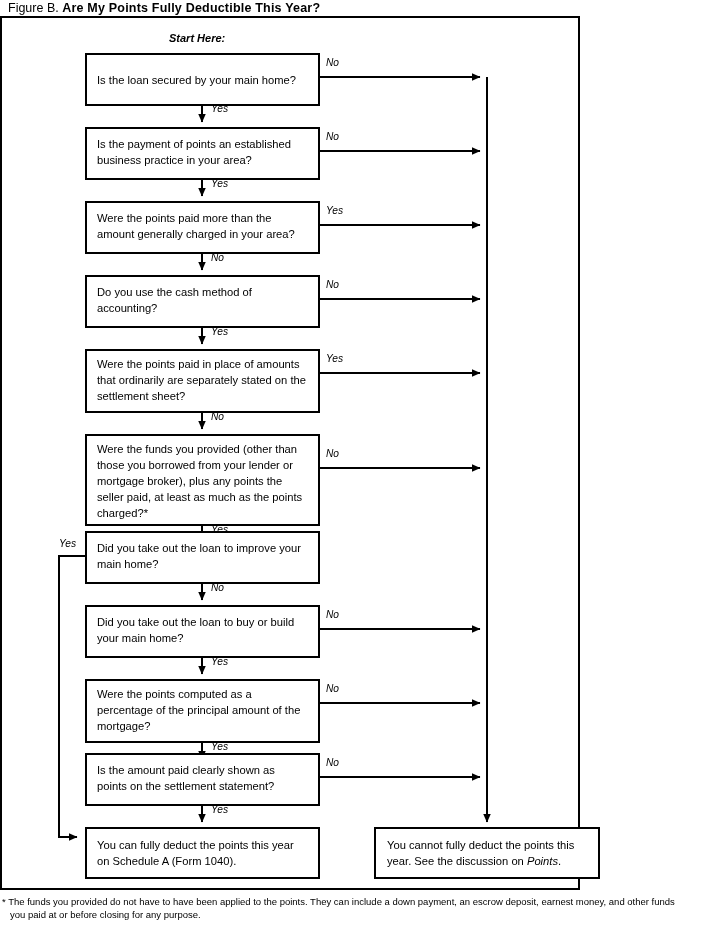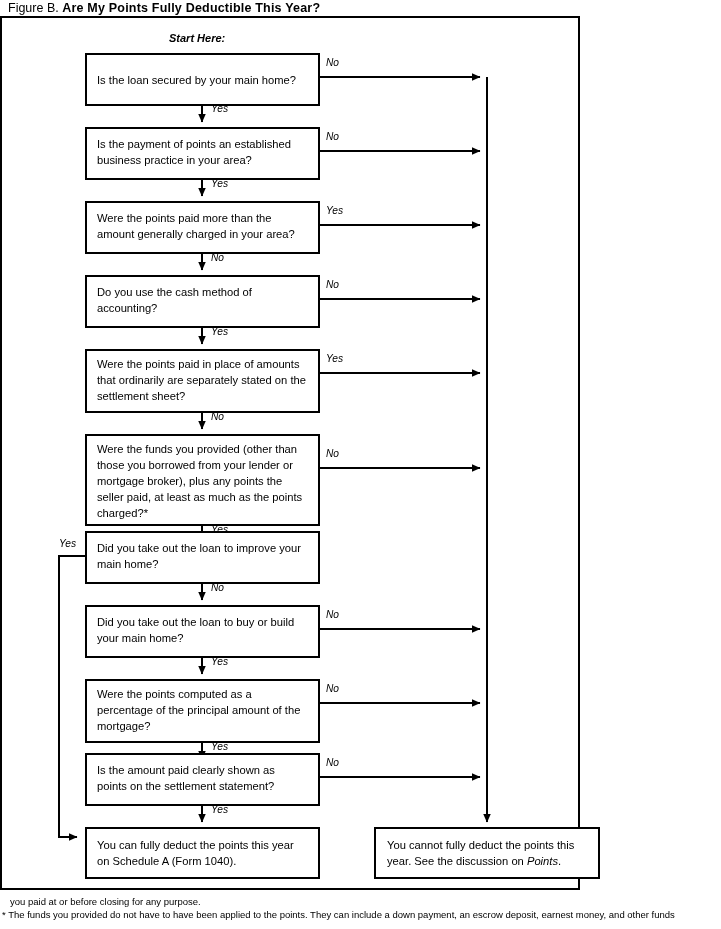--- a/index.html
+++ b/index.html
@@ -196,15 +196,15 @@
 
     <rect class="node-box" x="373" y="810" width="224" height="50"></rect>
     <text class="box-text" x="385" y="831">You cannot fully deduct the points this</text>
     <text class="box-text" x="385" y="847">
       <tspan>year. See the discussion on </tspan><tspan class="ital">Points</tspan><tspan>.</tspan>
     </text>
   </svg>
 </div>
 
 <div id="footnote">
+  <div class="fn-line">* The funds you provided do not have to have been applied to the points. They can include a down payment, an escrow deposit, earnest money, and other funds</div>
   <div class="fn-line second">you paid at or before closing for any purpose.</div>
-  <div class="fn-line">* The funds you provided do not have to have been applied to the points. They can include a down payment, an escrow deposit, earnest money, and other funds</div>
 </div>
 
 </body></html>

